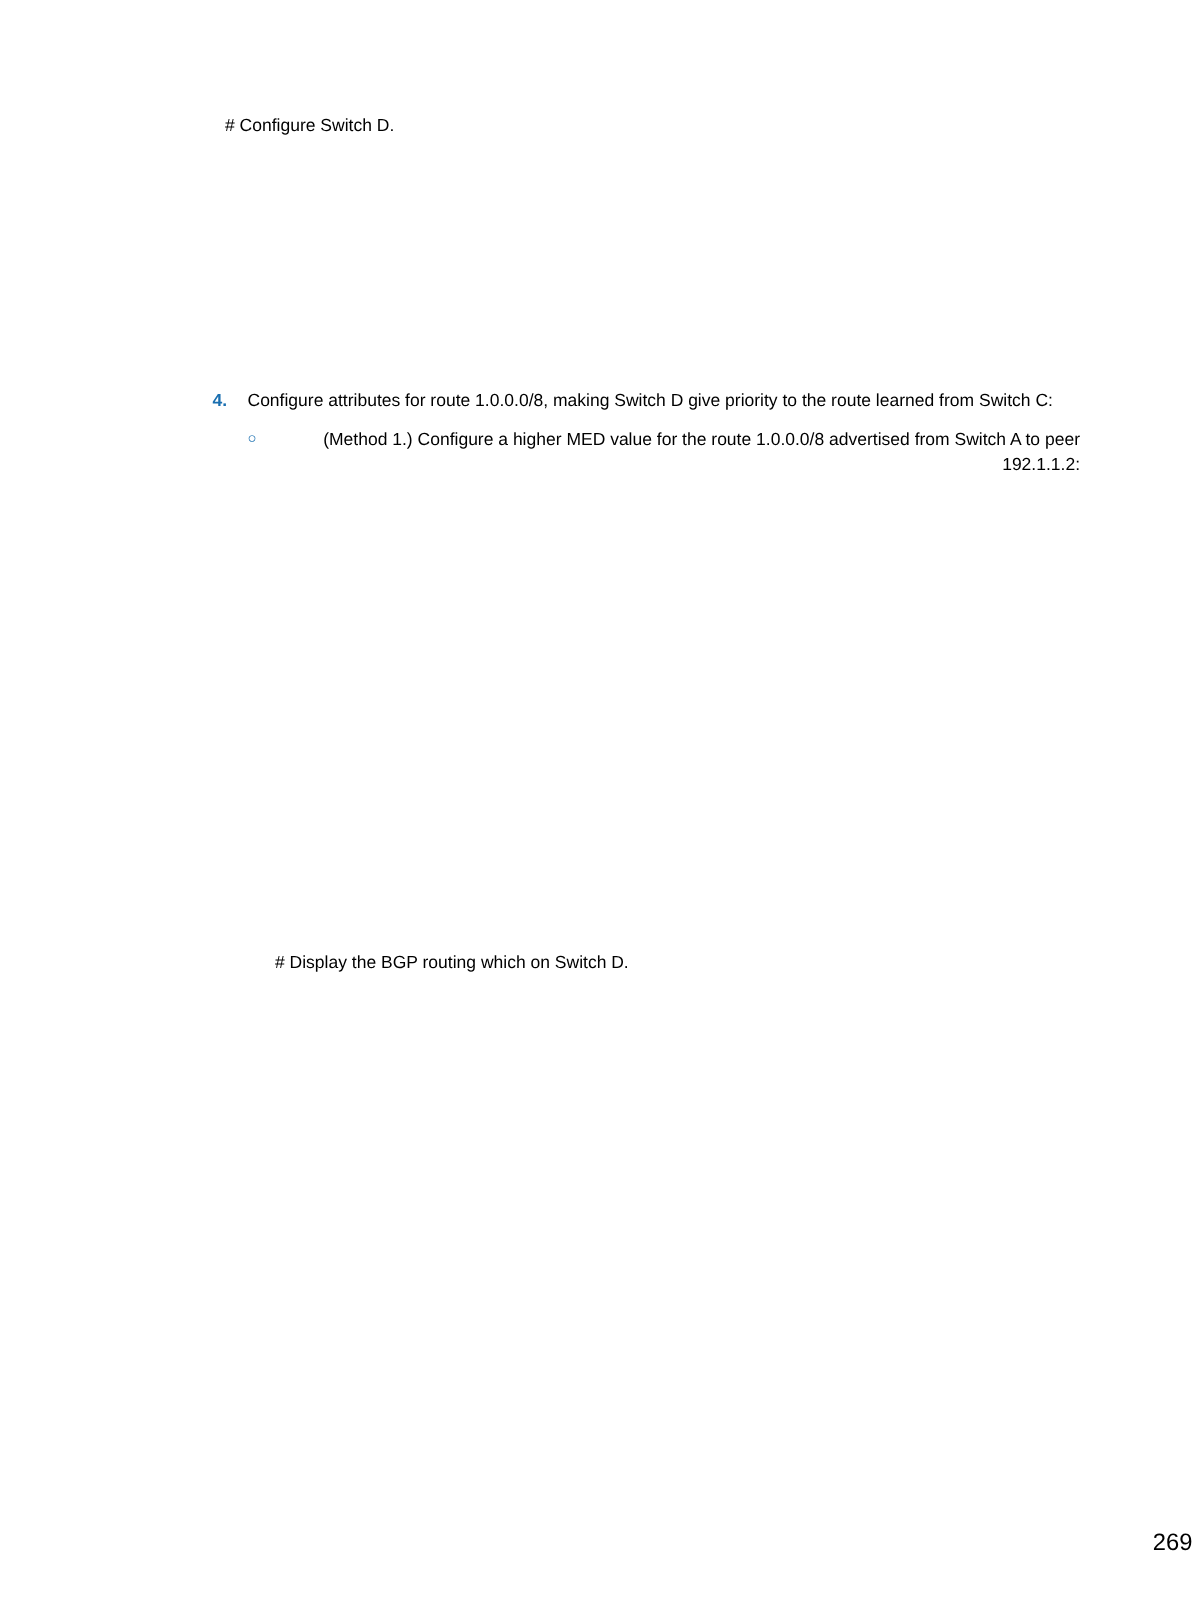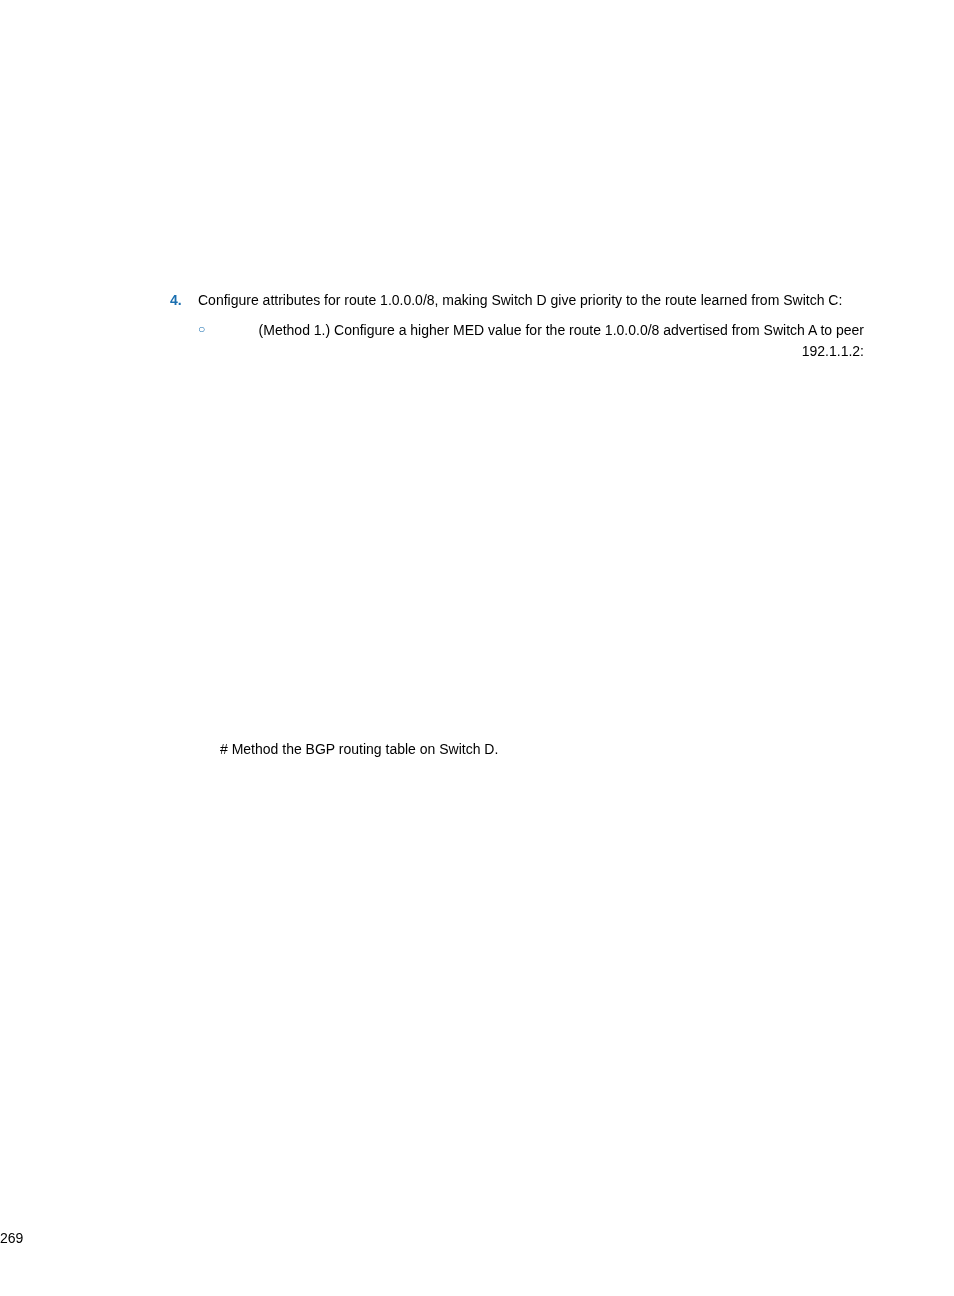--- a/index.html
+++ b/index.html
@@ -59,46 +59,47 @@
   }
   .gap-small { height: 60px; }
   .gap-med { height: 190px; }
   .gap-large { height: 110px; }
   b { font-weight: bold; }
   .page-num {
     position: absolute;
     bottom: 50px;
     left: 0;
     width: 100%;
-    text-align: left;
-    font-size: 14px;
+    text-align: right;
+    font-size: 19px;
   }
 </style>
 </head>
 <body>
 
 <div class="page">
 
+  <div class="instr"># Configure Switch D.</div>
 
   <div class="num-item">
     <div class="num-marker">4.</div>
     <div class="num-body">Configure attributes for route 1.0.0.0/8, making Switch D give priority to the route learned from Switch C:</div>
   </div>
 
   <div class="bullet-item">
     <div class="bullet-marker">○</div>
     <div class="bullet-body">(Method 1.) Configure a higher MED value for the route 1.0.0.0/8 advertised from Switch A to peer 192.1.1.2:</div>
   </div>
 
 
   <div class="gap-small"></div>
 
 
   <div class="gap-med"></div>
 
 
   <div class="gap-large"></div>
 
-  <div class="sub-instr"># Method the BGP routing table on Switch D.</div>
+  <div class="sub-instr"># Display the BGP routing which on Switch D.</div>
 
 </div>
 
 <div class="page-num">269</div>
 
 </body></html>

